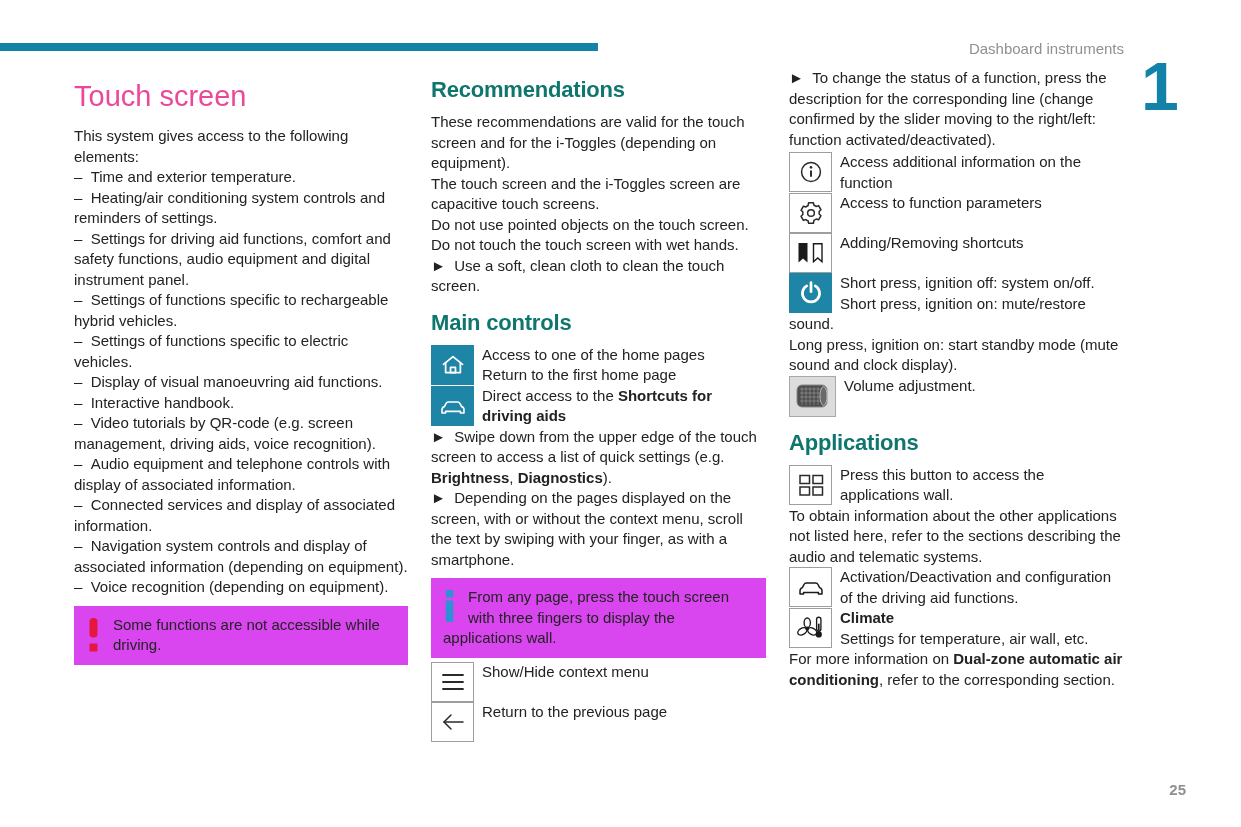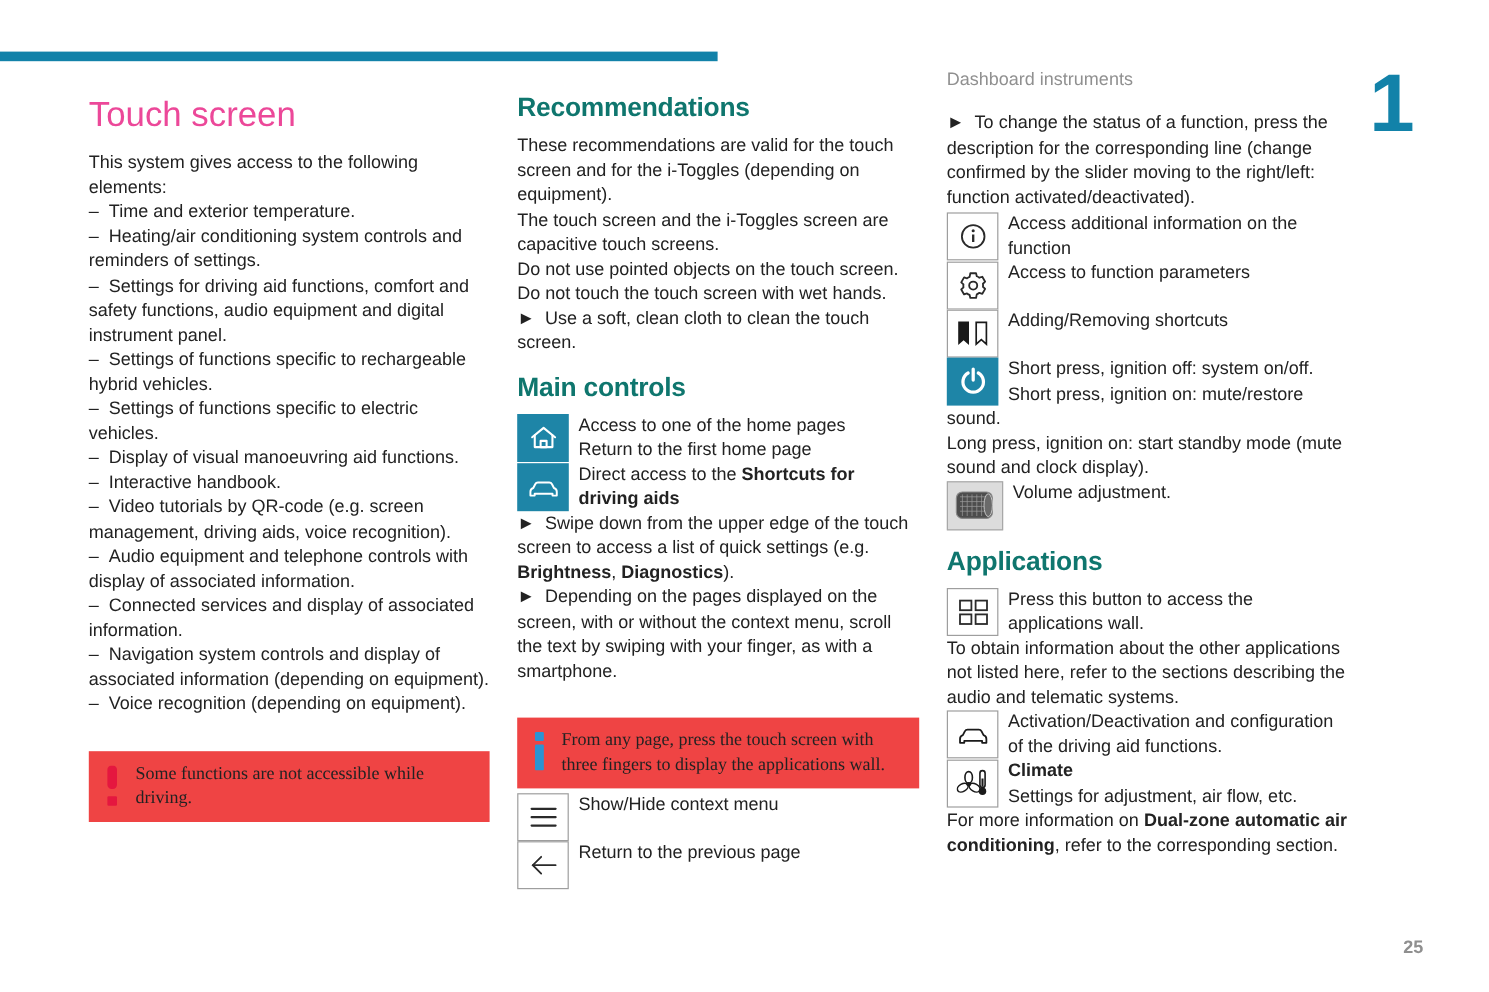--- a/index.html
+++ b/index.html
@@ -1,39 +1,39 @@
 <!DOCTYPE html>
 <html><head>
 <meta charset="utf-8">
 <style>
   html,body{margin:0;padding:0;}
   body{
     width:1241px;height:827px;position:relative;background:#ffffff;
     font-family:"Liberation Sans", sans-serif;color:#222222;overflow:hidden;
   }
   .topbar{position:absolute;left:0;top:43px;width:598px;height:8px;background:#1282a9;}
-  .hdr-title{position:absolute;top:40px;left:789px;width:335px;
-    font-size:15px;color:#909090;margin-top:18px;}
+  .hdr-title{position:absolute;top:40px;left:789px;width:335px;text-align:right;
+    font-size:15px;color:#909090;}
   .chapter-num{position:absolute;left:1134px;top:52px;width:52px;text-align:center;
     font-size:68px;line-height:68px;font-weight:700;color:#1282a9;}
   .pagenum{position:absolute;left:1146px;top:781px;width:40px;text-align:right;
     font-size:15px;font-weight:700;color:#8f8f8f;}
 
   .col{position:absolute;font-size:15px;line-height:20.5px;}
   .col1{left:74px;top:80px;width:334px;}
   .col2{left:431px;top:77px;width:335px;}
-  .col3{left:789px;top:93px;width:335px;}
+  .col3{left:789px;top:68px;width:335px;}
 
   h1{font-size:29px;line-height:32px;font-weight:400;color:#ec4899;margin:0 0 14px 0;}
   h2{font-size:22px;line-height:26px;font-weight:700;color:#0f766e;margin:0 0 9px 0;letter-spacing:-0.2px;}
   .mt{margin-top:13px;}
   p{margin:0;}
   .b{font-weight:700;}
 
-  .graybox{background:#ef4444;padding:9px 12px;margin-top:28px;font-family:Liberation Serif, serif;}
+  .graybox{background:#d946ef;padding:9px 12px;margin-top:8px;}
   .graybox::after,.irow::after{content:"";display:block;clear:both;}
   .float-ico{float:left;margin:3px 12px 2px 0;}
 
   .irow{min-height:40px;}
   .tile{float:left;width:43px;height:40px;margin-right:8px;box-sizing:border-box;
     display:flex;align-items:center;justify-content:center;}
   .tile.teal{background:#1e85a7;}
   .tile.boxed{background:#ffffff;border:1px solid #9e9e9e;}
   .tile.vol{width:47px;height:41px;background:#dcdcdc;border:1px solid #a8a8a8;}
   .rows{margin-top:2px;}
@@ -237,16 +237,16 @@
           <ellipse cx="9.5" cy="8.2" rx="2.9" ry="4.5" transform="rotate(120 9.5 13.5)"></ellipse>
           <ellipse cx="9.5" cy="8.2" rx="2.9" ry="4.5" transform="rotate(240 9.5 13.5)"></ellipse>
           <circle cx="9.5" cy="13.5" r="1.8" fill="#1a1a1a" stroke="none"></circle>
         </g>
         <rect x="18.2" y="3" width="4" height="13" rx="2"></rect>
         <line x1="20.2" y1="9" x2="20.2" y2="15.5" stroke-width="1.6"></line>
         <circle cx="20.2" cy="19" r="2.9" fill="#1a1a1a" stroke="none"></circle>
       </svg>
     </span>
     <div class="b">Climate</div>
-    <div>Settings for adjustment, air flow, etc.</div>
+    <div>Settings for temperature, air wall, etc.</div>
   </div>
   <p><span>For more information on </span><span class="b">Dual-zone automatic air conditioning</span><span>, refer to the corresponding section.</span></p>
 </div>
 
 </body></html>

